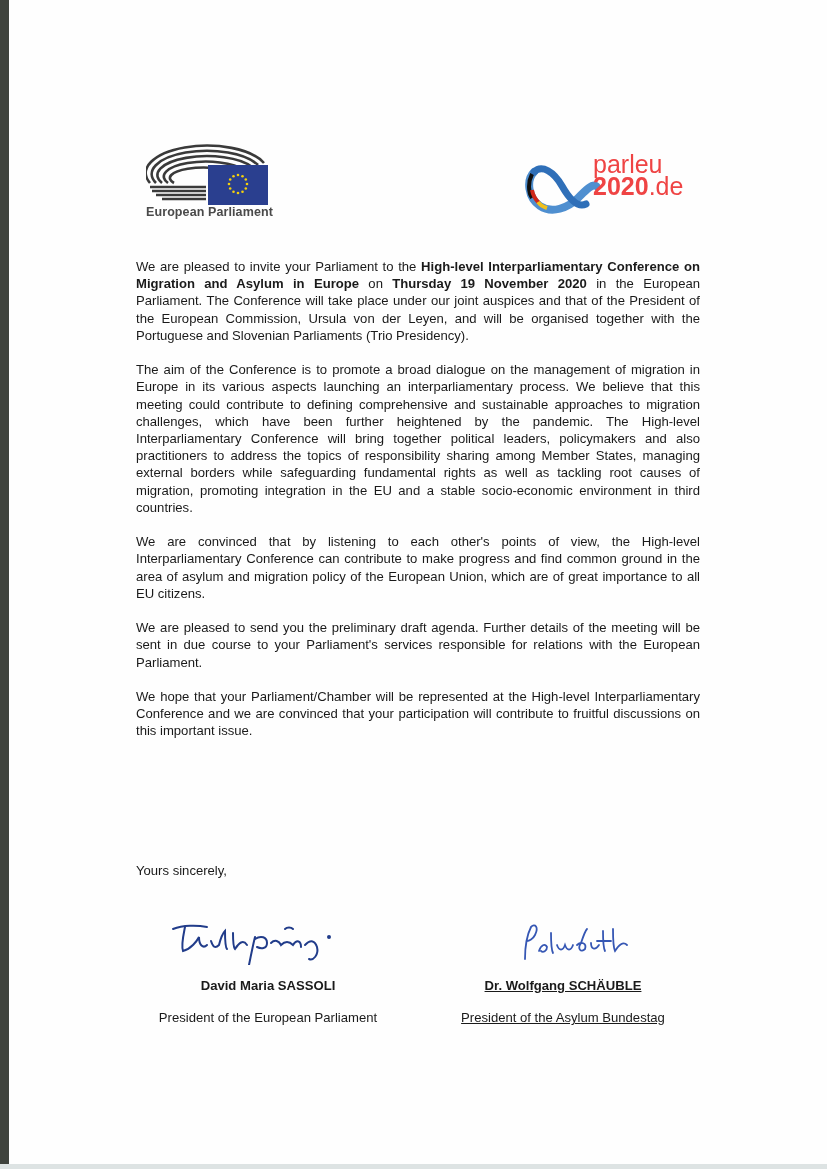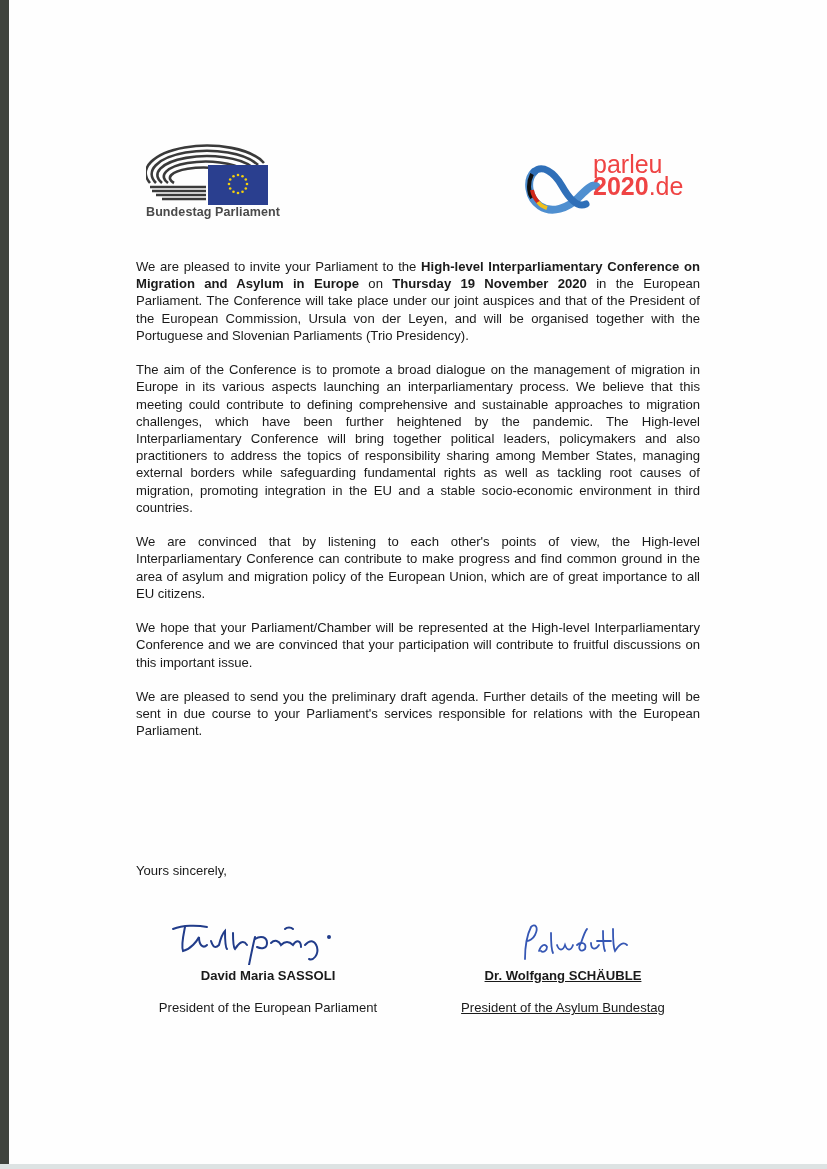--- a/index.html
+++ b/index.html
@@ -24,21 +24,21 @@
   .letter { position:absolute; left:136px; top:258px; width:564px; font-size:13.1px; line-height:17.2px; }
   .letter p { margin:0 0 17.2px 0; text-align:justify; }
   .letter b { font-weight:bold; }
 
   .closing { position:absolute; left:136px; top:863px; font-size:13.1px; }
 
   .sig-block { position:absolute; top:915px; width:260px; text-align:center; font-size:13.1px; }
   .sig-left { left:138px; }
   .sig-right { left:433px;text-decoration:underline; }
   .sig-svg { display:block; margin:0 auto; height:50px; }
-  .sig-name { font-weight:bold; margin-top:3px; }
+  .sig-name { font-weight:bold; margin-top:13px; }
   .sig-title { margin-top:17px; }
 </style>
 </head>
 <body>
 
 <div class="scan-edge"></div>
 <div class="bottom-strip"></div>
 
 <div class="page"></div>
 
@@ -64,43 +64,43 @@
       <circle cx="99.8" cy="45.5" r="1.3"></circle>
         <circle cx="96.5" cy="48.8" r="1.3"></circle>
       <circle cx="92" cy="50" r="1.3"></circle>
         <circle cx="87.5" cy="48.8" r="1.3"></circle>
       <circle cx="84.2" cy="45.5" r="1.3"></circle>
         <circle cx="83" cy="41" r="1.3"></circle>
       <circle cx="84.2" cy="36.5" r="1.3"></circle>
         <circle cx="87.5" cy="33.2" r="1.3"></circle>
     </g>
   </svg>
-  <div class="ep-label">Bundestag Parliament</div>
+  <div class="ep-label">European Parliament</div>
 </div>
 
 <div class="parleu-logo">
   <svg width="80" height="70" viewBox="0 0 80 70">
     <path d="M14 22 C6 30 8 48 20 56 C32 64 48 58 58 48 C66 40 72 34 76 36" fill="none" stroke="#4f8fd0" stroke-width="8" stroke-linecap="round"></path>
     <path d="M14 22 C22 14 34 22 42 36 C50 50 58 58 66 54" fill="none" stroke="#2f6fb8" stroke-width="7" stroke-linecap="round"></path>
     <path d="M12 24 C8 32 8 42 12 48" fill="none" stroke="#111" stroke-width="4"></path>
     <path d="M12 40 C13 46 16 50 19 53" fill="none" stroke="#d0281a" stroke-width="4"></path>
     <path d="M18 52 C20 55 24 57 27 58" fill="none" stroke="#f2c01a" stroke-width="4"></path>
   </svg>
   <div class="parleu-text">
     <span class="l1">parleu</span>
     <span class="l2"><span class="yr">2020</span><span>.de</span></span>
   </div>
 </div>
 
 <div class="letter">
   <p><span>We are pleased to invite your Parliament to the </span><b>High-level Interparliamentary Conference on Migration and Asylum in Europe</b><span> on </span><b>Thursday 19 November 2020</b><span> in the European Parliament. The Conference will take place under our joint auspices and that of the President of the European Commission, Ursula von der Leyen, and will be organised together with the Portuguese and Slovenian Parliaments (Trio Presidency).</span></p>
   <p>The aim of the Conference is to promote a broad dialogue on the management of migration in Europe in its various aspects launching an interparliamentary process. We believe that this meeting could contribute to defining comprehensive and sustainable approaches to migration challenges, which have been further heightened by the pandemic. The High-level Interparliamentary Conference will bring together political leaders, policymakers and also practitioners to address the topics of responsibility sharing among Member States, managing external borders while safeguarding fundamental rights as well as tackling root causes of migration, promoting integration in the EU and a stable socio-economic environment in third countries.</p>
   <p>We are convinced that by listening to each other's points of view, the High-level Interparliamentary Conference can contribute to make progress and find common ground in the area of asylum and migration policy of the European Union, which are of great importance to all EU citizens.</p>
+  <p>We are pleased to send you the preliminary draft agenda. Further details of the meeting will be sent in due course to your Parliament's services responsible for relations with the European Parliament.</p>
   <p>We hope that your Parliament/Chamber will be represented at the High-level Interparliamentary Conference and we are convinced that your participation will contribute to fruitful discussions on this important issue.</p>
-  <p>We are pleased to send you the preliminary draft agenda. Further details of the meeting will be sent in due course to your Parliament's services responsible for relations with the European Parliament.</p>
 </div>
 
 <div class="closing">Yours sincerely,</div>
 
 <div class="sig-block sig-left">
   <svg class="sig-svg" width="230" height="50" viewBox="0 0 230 50">
     <g fill="none" stroke="#213c8a" stroke-width="2" stroke-linecap="round">
       <path d="M20 14 C30 10 44 10 54 12"></path>
       <path d="M32 12 C30 22 28 30 30 36 C38 34 44 26 46 22 C46 30 50 34 54 30"></path>
       <path d="M58 26 C60 32 62 34 66 30 C68 22 70 18 72 16 C72 24 72 32 74 34"></path>

